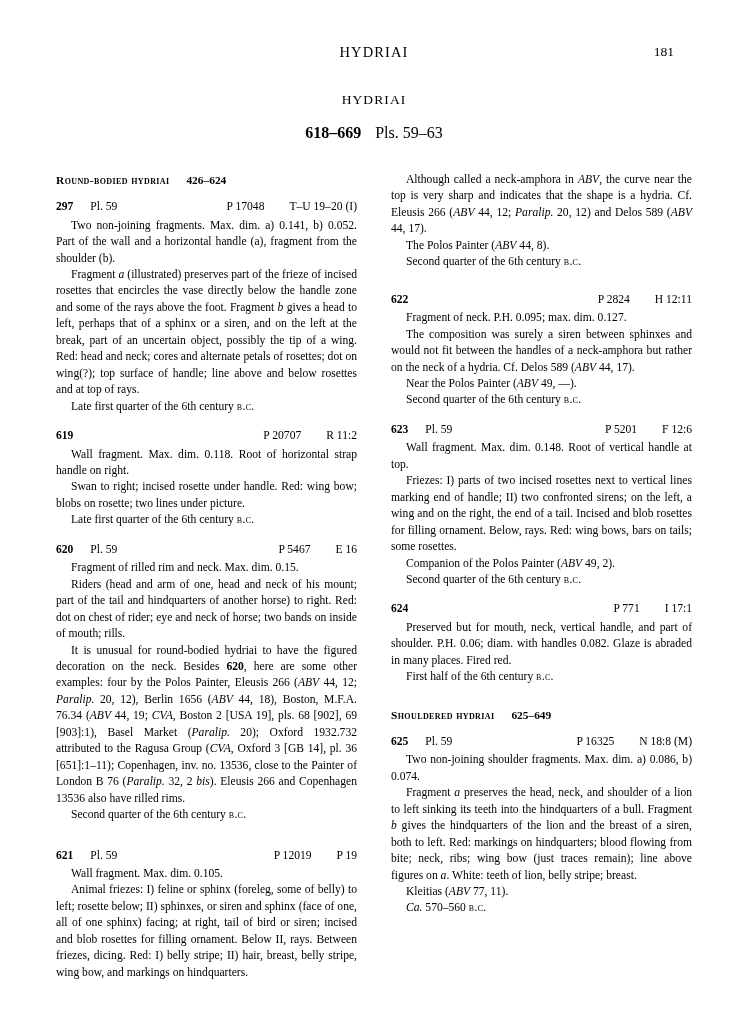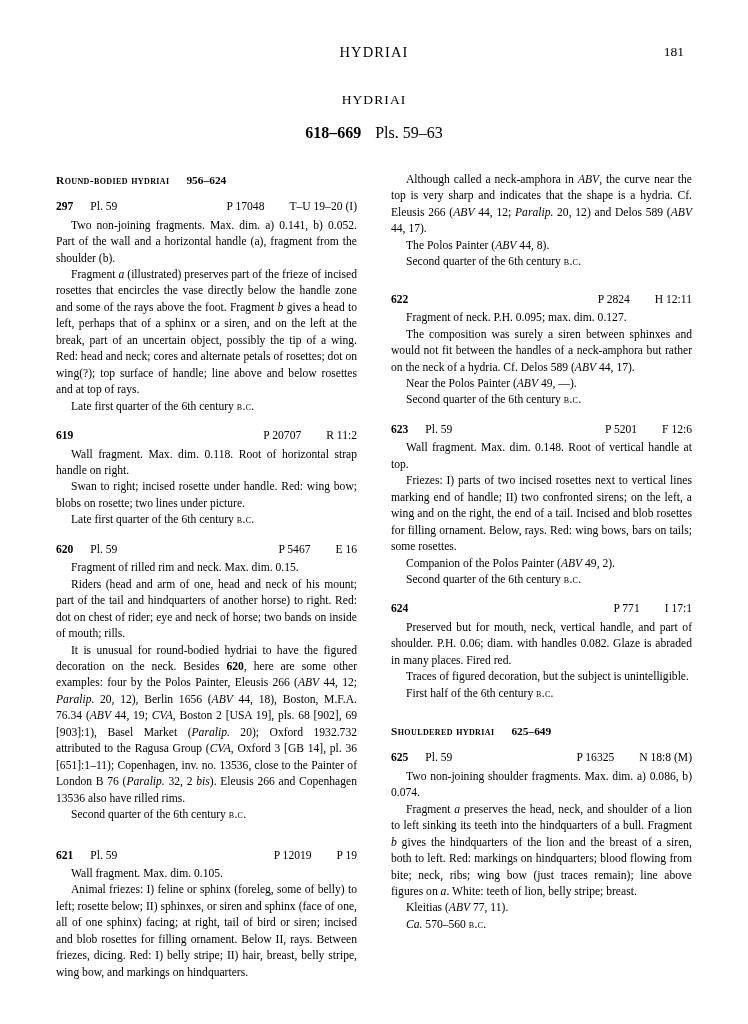--- a/index.html
+++ b/index.html
@@ -21,21 +21,21 @@
     position: relative;
     height: 28px;
   }
   .runhead .title {
     text-align: center;
     font-size: 14.5px;
     letter-spacing: 1.1px;
   }
   .runhead .folio {
     position: absolute;
-    right: 8px;
+    right: 18px;
     top: 0;
     font-size: 13.5px;
   }
   .chapter-title {
     text-align: center;
     font-size: 13.5px;
     letter-spacing: 1.1px;
     margin-top: 20px;
   }
   .chapter-sub {
@@ -107,21 +107,21 @@
     <span>618–669</span>
     <span class="plates">Pls. 59–63</span>
   </div>
 
   <div class="columns">
 
     <div class="col">
 
       <div class="sectionhead">
         <span class="sc">Round-bodied hydriai</span>
-        <span class="range">956–624</span>
+        <span class="range">426–624</span>
       </div>
 
       <div class="entry">
         <div class="entry-head">
           <span class="num">297</span>
           <span class="plate">Pl. 59</span>
           <span class="right">
             <span class="acc">P 17048</span>
             <span class="loc">T–U 19–20 (I)</span>
           </span>
@@ -232,21 +232,20 @@
       <div class="entry">
         <div class="entry-head">
           <span class="num">624</span>
           <span class="right">
             <span class="acc">P 771</span>
             <span class="loc">I 17:1</span>
           </span>
         </div>
         <div class="entry-body">
           <p class="p">Preserved but for mouth, neck, vertical handle, and part of shoulder. P.H. 0.06; diam. with handles 0.082. Glaze is abraded in many places. Fired red.</p>
-          <p class="p">Traces of figured decoration, but the subject is unintelligible.</p>
           <p class="p">First half of the 6th century <span class="smallcaps">b.c.</span></p>
         </div>
       </div>
 
       <div class="gap"></div>
 
       <div class="sectionhead">
         <span class="sc">Shouldered hydriai</span>
         <span class="range">625–649</span>
       </div>

